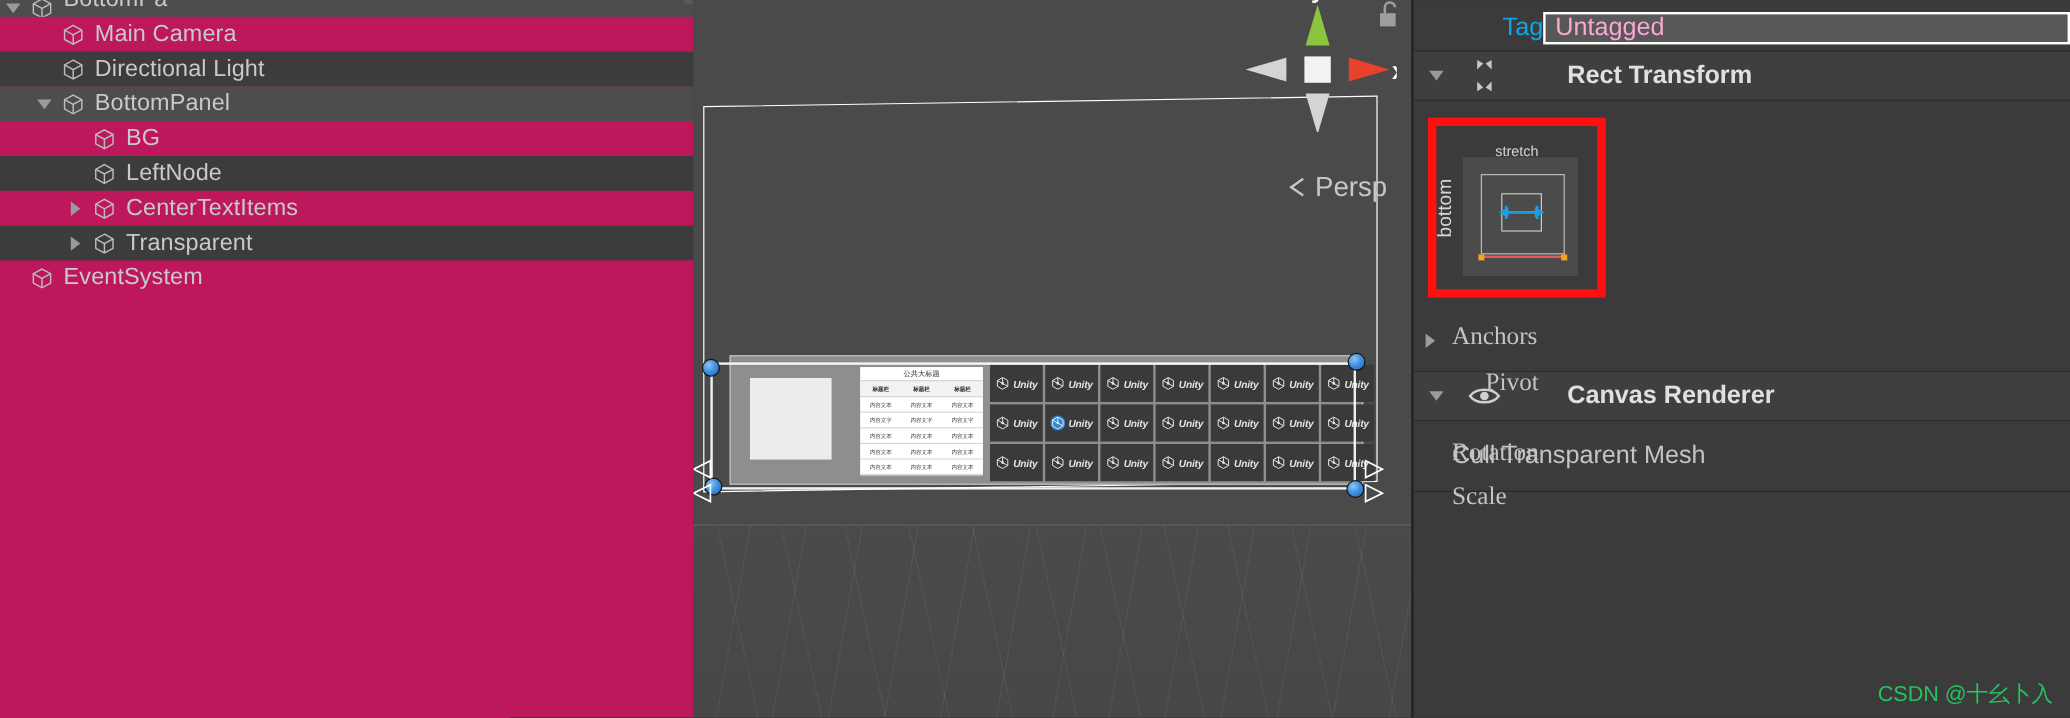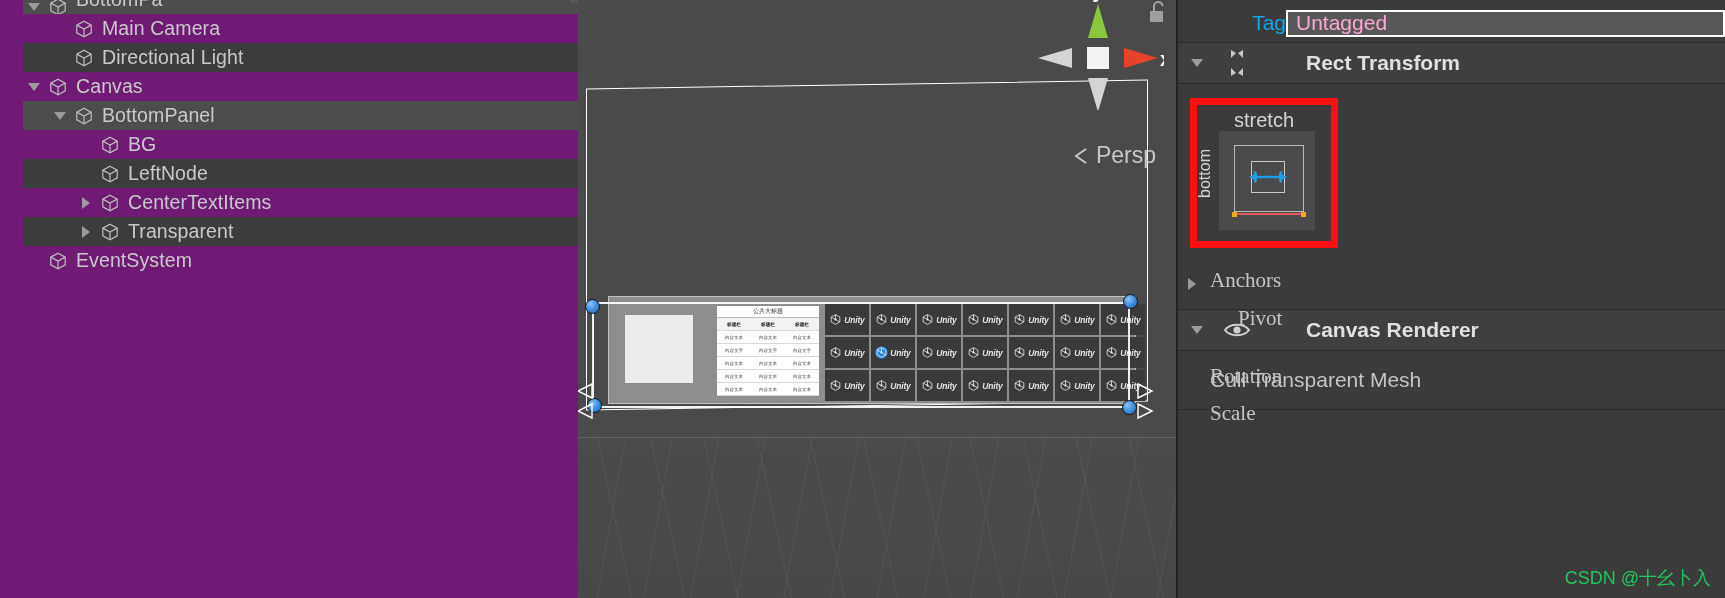--- a/index.html
+++ b/index.html
@@ -7,25 +7,24 @@
     width: 1725px; height: 598px;
     overflow: hidden;
     background: #383838;
     font-family: "Liberation Sans", sans-serif;
   }
   #app { position: relative; width: 1725px; height: 598px; display: flex; }
 
   
   #hierarchy {
     width: 578px; height: 598px;
-    background: #701a75;
+    background: #be185d;
     position: relative;
     overflow: hidden;
     flex: 0 0 578px;
-    padding-left: 23px;
   }
   .hrow {
     height: 29px;
     display: flex;
     align-items: center;
     color: #c9c9c9;
     font-size: 19.5px;
     white-space: nowrap;
     position: relative;
   }
@@ -189,22 +188,22 @@
     color: #e0e0e0; font-size: 21px; font-weight: bold; padding-left: 48px;
   }
   #rect-body { position: relative; height: 225px; background: #3b3b3b; }
   #anchor-preset-box {
     position: absolute; left: 12px; top: 14px; width: 148px; height: 150px;
     border: 7px solid #ff0f0f;
     background: #3b3b3b;
   }
   #anchor-preset-inner { position: relative; width: 100%; height: 100%; }
   #ap-stretch {
-    position: absolute; top: 4px; left: 0; right: 0;
-    text-align: center; color: #d4d4d4; font-size: 20px;
+    position: absolute; top: 14px; left: 0; right: 0;
+    text-align: center; color: #d4d4d4; font-size: 12px;
   }
   #ap-bottom {
     position: absolute; left: -1px; top: 44px;
     color: #d4d4d4; font-size: 16px;
     writing-mode: vertical-rl; transform: rotate(180deg);
   }
   #ap-square {
     position: absolute; left: 22px; top: 26px; width: 96px; height: 99px;
     background: #4b4b4b;
   }
@@ -268,33 +267,20 @@
         <div class="hrow alt">
           <div style="width: 26px; flex: 0 0 26px;"></div>
           <div class="twisty"></div>
           <div class="cube">
             <svg width="20" height="20" viewBox="0 0 20 20">
               <path d="M10 2.2 L17.2 6.1 L17.2 13.9 L10 17.8 L2.8 13.9 L2.8 6.1 Z" fill="none" stroke="#bdbdbd" stroke-width="1.2"></path>
               <path d="M2.8 6.1 L10 10 L17.2 6.1 M10 10 L10 17.8" fill="none" stroke="#bdbdbd" stroke-width="1.2"></path>
             </svg>
           </div>
           <span class="glabel">Directional Light</span>
-        </div>
-        <div class="hrow">
-          <div style="width: 0px; flex: 0 0 0px;"></div>
-          <div class="twisty">
-            <div class="tri-down"></div>
-          </div>
-          <div class="cube">
-            <svg width="20" height="20" viewBox="0 0 20 20">
-              <path d="M10 2.2 L17.2 6.1 L17.2 13.9 L10 17.8 L2.8 13.9 L2.8 6.1 Z" fill="none" stroke="#bdbdbd" stroke-width="1.2"></path>
-              <path d="M2.8 6.1 L10 10 L17.2 6.1 M10 10 L10 17.8" fill="none" stroke="#bdbdbd" stroke-width="1.2"></path>
-            </svg>
-          </div>
-          <span class="glabel">Canvas</span>
         </div>
         <div class="hrow selected">
           <div style="width: 26px; flex: 0 0 26px;"></div>
           <div class="twisty">
             <div class="tri-down"></div>
           </div>
           <div class="cube">
             <svg width="20" height="20" viewBox="0 0 20 20">
               <path d="M10 2.2 L17.2 6.1 L17.2 13.9 L10 17.8 L2.8 13.9 L2.8 6.1 Z" fill="none" stroke="#bdbdbd" stroke-width="1.2"></path>
               <path d="M2.8 6.1 L10 10 L17.2 6.1 M10 10 L10 17.8" fill="none" stroke="#bdbdbd" stroke-width="1.2"></path>

